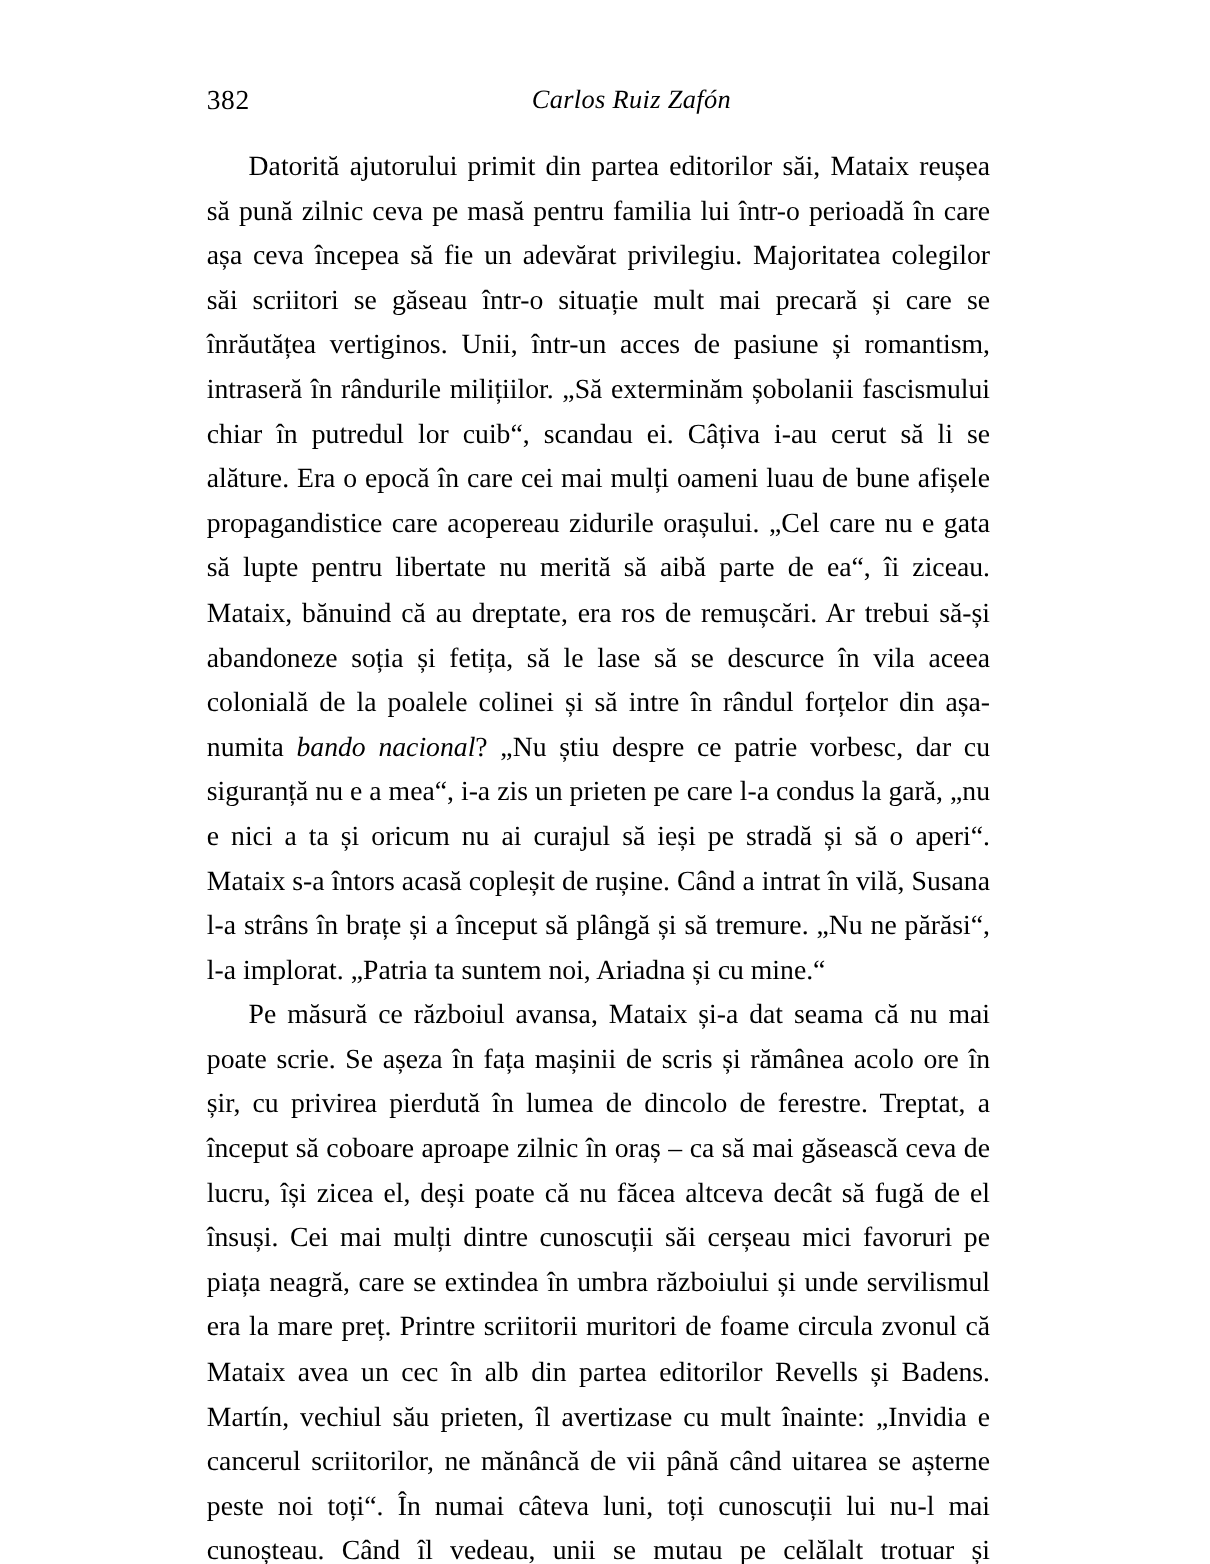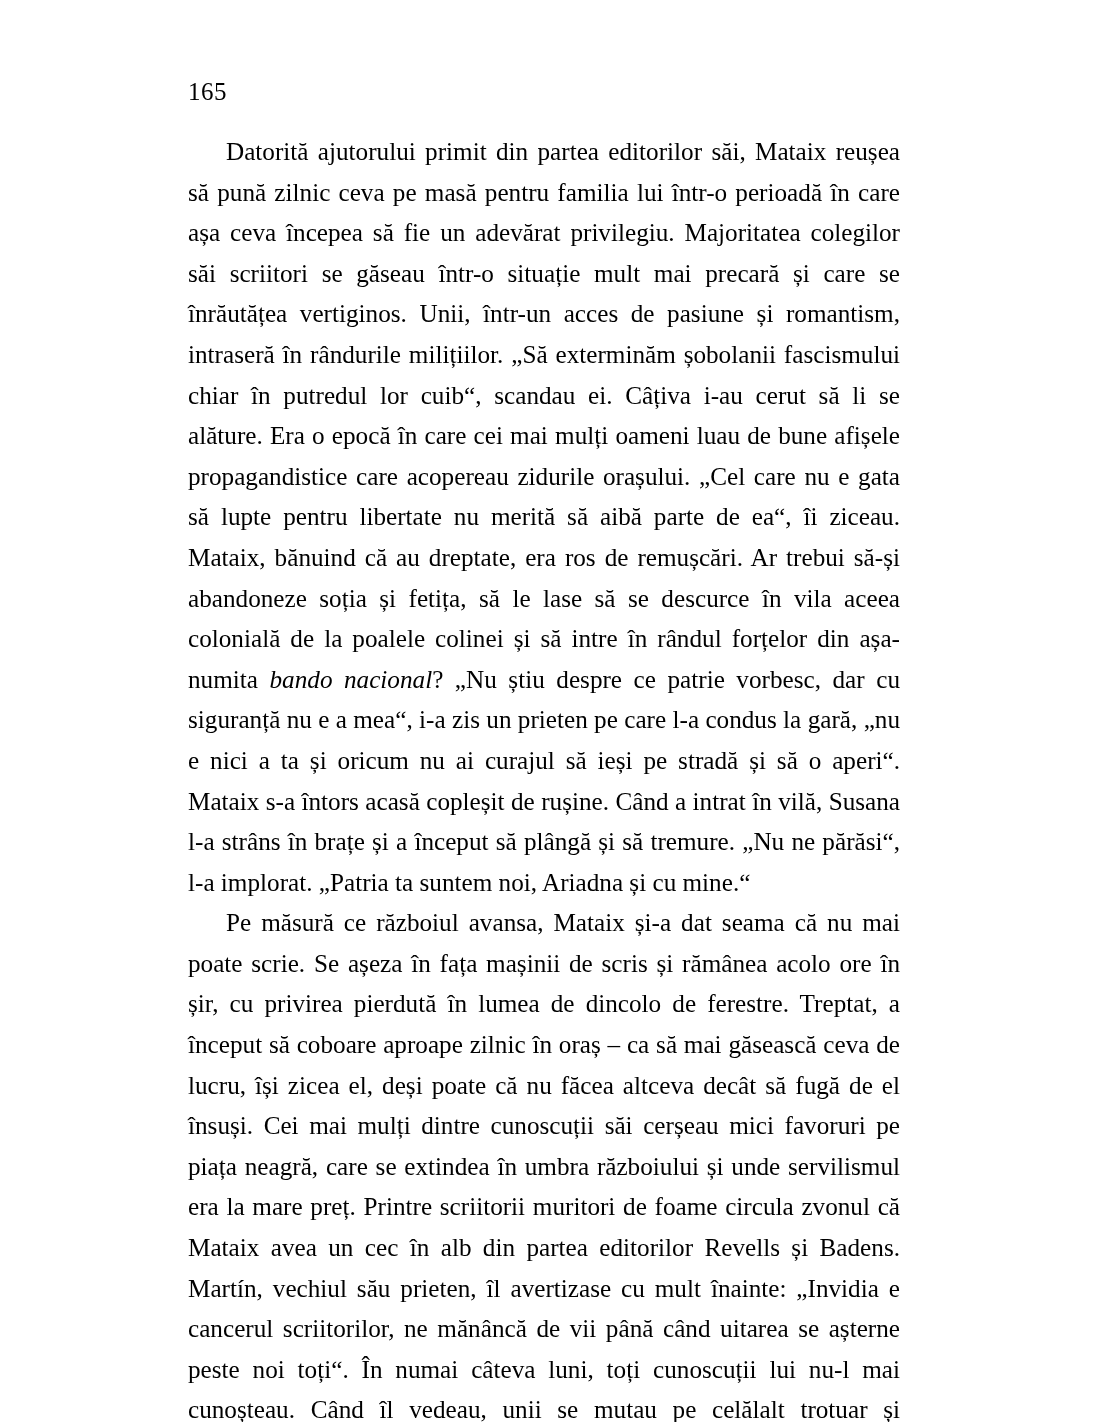--- a/index.html
+++ b/index.html
@@ -72,21 +72,22 @@
     font-style: italic;
     margin-top: 40px;
   }
 </style>
 </head>
 <body>
 
 <div class="page">
 
   <div class="page-header">
-    <span class="folio">165</span>
+    <span class="folio">382</span>
+    <span class="running-title">Carlos Ruiz Zafón</span>
   </div>
 
   <div class="body-text">
     <p><span>Datorită ajutorului primit din partea editorilor săi, Mataix reușea să pună zilnic ceva pe masă pentru familia lui într-o perioadă în care așa ceva începea să fie un adevărat privilegiu. Majoritatea colegilor săi scriitori se găseau într-o situație mult mai precară și care se înrăutățea vertiginos. Unii, într-un acces de pasiune și romantism, intraseră în rândurile milițiilor. „Să exterminăm șobolanii fascismului chiar în putredul lor cuib“, scandau ei. Câțiva i-au cerut să li se alăture. Era o epocă în care cei mai mulți oameni luau de bune afișele propagandistice care acopereau zidurile orașului. „Cel care nu e gata să lupte pentru libertate nu merită să aibă parte de ea“, îi ziceau. Mataix, bănuind că au dreptate, era ros de remușcări. Ar trebui să-și abandoneze soția și fetița, să le lase să se descurce în vila aceea colonială de la poalele colinei și să intre în rândul forțelor din așa-numita </span><em>bando nacional</em><span>? „Nu știu despre ce patrie vorbesc, dar cu siguranță nu e a mea“, i-a zis un prieten pe care l-a condus la gară, „nu e nici a ta și oricum nu ai curajul să ieși pe stradă și să o aperi“. Mataix s-a întors acasă copleșit de rușine. Când a intrat în vilă, Susana l-a strâns în brațe și a început să plângă și să tremure. „Nu ne părăsi“, l-a implorat. „Patria ta suntem noi, Ariadna și cu mine.“</span></p>
     <p>Pe măsură ce războiul avansa, Mataix și-a dat seama că nu mai poate scrie. Se așeza în fața mașinii de scris și rămânea acolo ore în șir, cu privirea pierdută în lumea de dincolo de ferestre. Treptat, a început să coboare aproape zilnic în oraș – ca să mai găsească ceva de lucru, își zicea el, deși poate că nu făcea altceva decât să fugă de el însuși. Cei mai mulți dintre cunoscuții săi cerșeau mici favoruri pe piața neagră, care se extindea în umbra războiului și unde servilismul era la mare preț. Printre scriitorii muritori de foame circula zvonul că Mataix avea un cec în alb din partea editorilor Revells și Badens. Martín, vechiul său prieten, îl avertizase cu mult înainte: „Invidia e cancerul scriitorilor, ne mănâncă de vii până când uitarea se așterne peste noi toți“. În numai câteva luni, toți cunoscuții lui nu-l mai cunoșteau. Când îl vedeau, unii se mutau pe celălalt trotuar și începeau să râdă sfidător. Alții treceau pe lângă el cu privirea în pământ.</p>
   </div>
 
 </div>
 
 </body></html>

